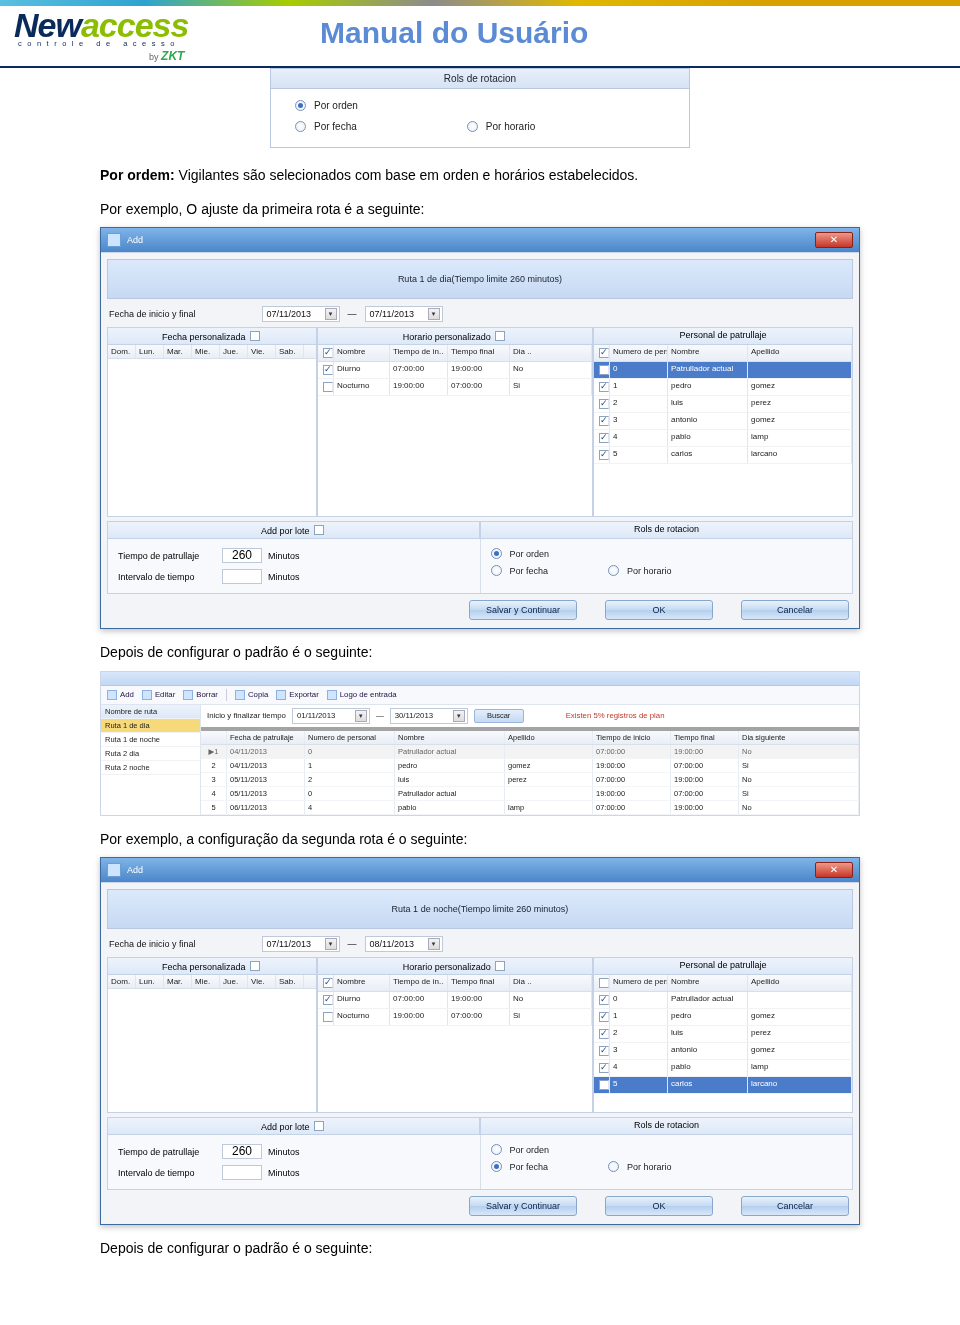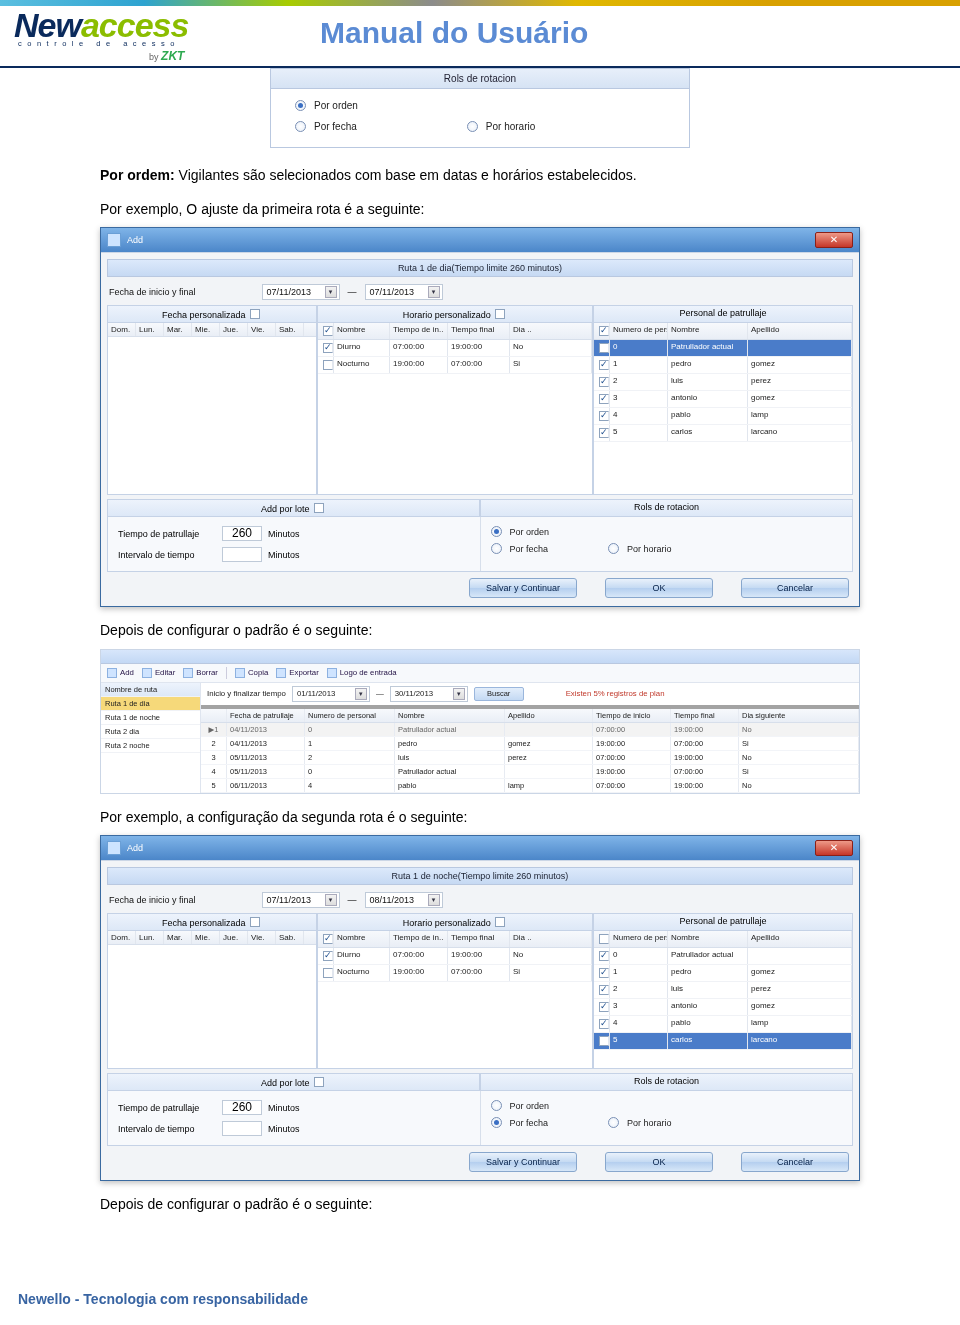--- a/index.html
+++ b/index.html
@@ -33,21 +33,21 @@
   .body-text { font-size: 14px; color: #000; margin: 14px 0 8px; line-height: 1.4; }
   .body-text b { font-weight: 700; }
 
   
   .dlg { width: 760px; margin: 4px auto 14px; border: 1px solid #3a6aa0; font-size: 9px; box-shadow: 0 2px 6px rgba(0,0,0,0.25); }
   .dlg-titlebar { height: 24px; background: linear-gradient(#7fb4e8,#4b86c9); display: flex; align-items: center; justify-content: space-between; padding: 0 6px; color: #fff; }
   .dlg-ttext { display: flex; align-items: center; gap: 6px; }
   .dlg-ico { width: 14px; height: 14px; background: #cde4ff; border: 1px solid #6a9fd6; display: inline-block; }
   .dlg-close { width: 38px; height: 16px; background: linear-gradient(#e98,#c53628); border: 1px solid #8a2018; border-radius: 2px; color: #fff; text-align: center; font-size: 10px; line-height: 14px; }
   .dlg-inner { background: #f2f4f7; border-top: 1px solid #cbd6e6; }
-  .dlg-banner { background: linear-gradient(#dce9fb,#c6d9f3); border: 1px solid #b9c8e0; margin: 6px 6px 4px; text-align: center; padding: 3px 0; color: #1a2030; }
+  .dlg-banner { background: linear-gradient(#dce9fb,#c6d9f3); border: 1px solid #b9c8e0; margin: 6px 6px 4px; text-align: center; padding: 14px 0; color: #1a2030; }
   .dlg-row { display: flex; align-items: center; gap: 8px; padding: 3px 8px; color: #111; }
   .lbl { color: #111; }
   .datebox { display: inline-flex; align-items: center; background: #fff; border: 1px solid #bfcad8; height: 16px; padding: 0 2px 0 4px; gap: 4px; }
   .datebox .dd { width: 54px; }
   .dropbtn { width: 12px; height: 12px; background: linear-gradient(#f3f3f3,#ddd); border: 1px solid #aab; display: inline-flex; align-items: center; justify-content: center; font-size: 7px; color: #334; }
   .triband { display: flex; margin: 2px 6px 0; gap: 0; }
   .col-head { flex: 1; background: linear-gradient(#edf3fc,#dde8f7); border: 1px solid #c5d2e6; text-align: center; padding: 2px 0; color: #000; }
   .triwrap { display: flex; margin: 0 6px; gap: 0; }
   .pane { border: 1px solid #c5d2e6; border-top: none; background: #fff; }
   .pane1 { width: 210px; }
@@ -149,21 +149,21 @@
             <span>Por fecha</span>
           </span>
         <span class="rlabel">
             <span class="radio"></span>
             <span>Por horario</span>
           </span>
       </div>
     </div>
   </div>
 
-  <p class="body-text"><b>Por ordem:</b><span> Vigilantes são selecionados com base em datas e horários estabelecidos.</span></p>
+  <p class="body-text"><b>Por ordem:</b><span> Vigilantes são selecionados com base em orden e horários estabelecidos.</span></p>
   <p class="body-text">Por exemplo, O ajuste da primeira rota é a seguinte:</p>
 
   <div class="dlg">
     <div class="dlg-titlebar">
       <span class="dlg-ttext">
           <span class="dlg-ico"></span>
           <span>Add</span>
         </span>
       <span class="dlg-close">✕</span>
     </div>

